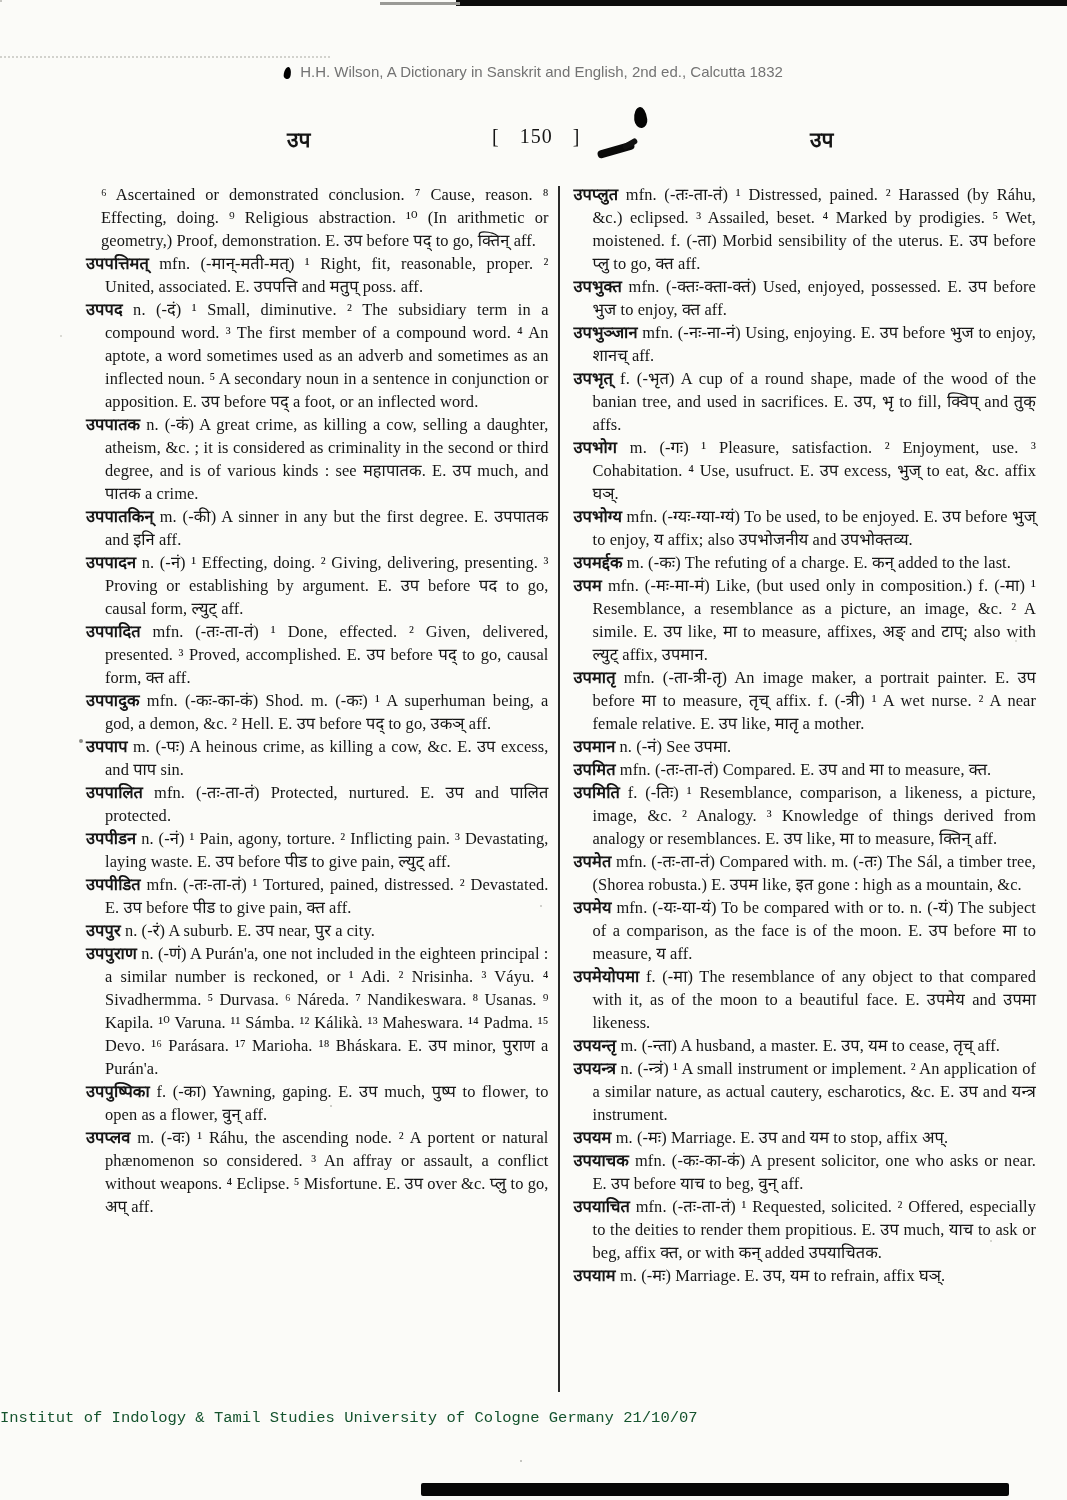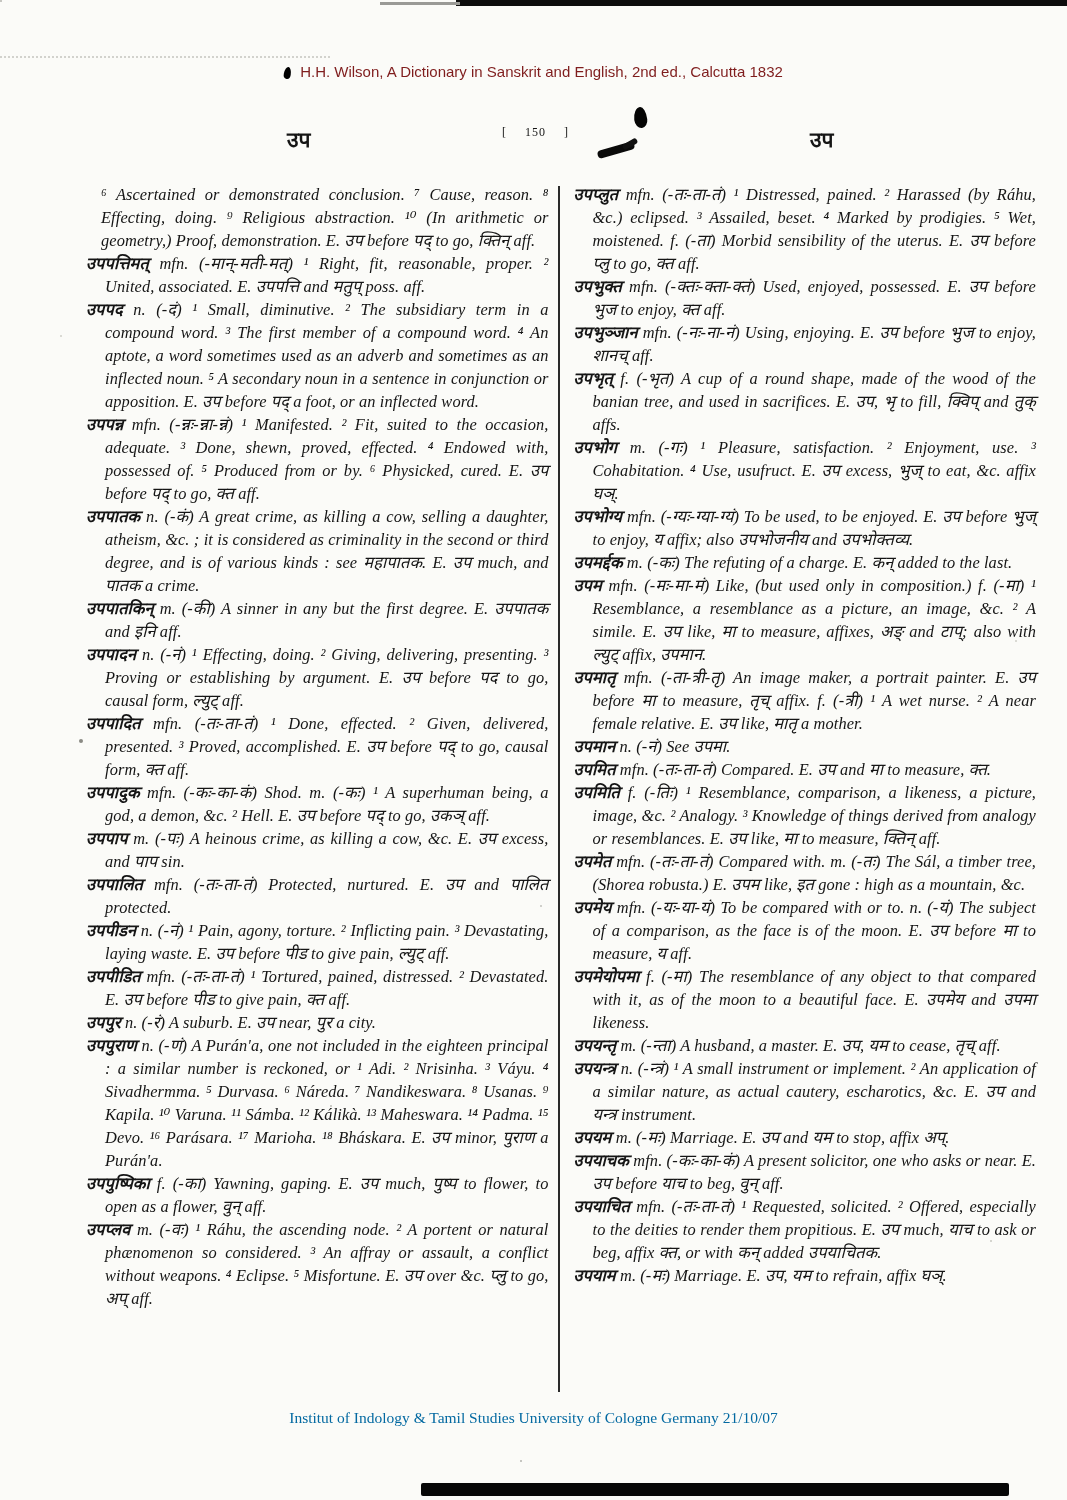--- a/index.html
+++ b/index.html
@@ -18,39 +18,39 @@
   .ink-smear { position:absolute; left:597px; top:146px; width:38px; height:8px; background:#0a0a0a;
     border-radius:4px; transform:rotate(-16deg); }
   .ink-smear2 { position:absolute; left:622px; top:141px; width:16px; height:6px; background:#111;
     border-radius:3px; transform:rotate(-30deg); }
   .speckles { position:absolute; top:0; left:0; width:2px; height:2px; background:#b5b5af; border-radius:50%;
     box-shadow: 340px 190px 0 #c8c8c2, 80px 740px 0 1px #8a8a84, 540px 905px 0 #c2c2bc,
                 1015px 640px 0 #cfcfc8, 330px 1105px 0 #bcbcb6, 990px 1240px 0 #c8c8c2,
                 60px 335px 0 #cfcfc8, 520px 1460px 0 #b5b5af; }
   
   .annotation { position:absolute; top:63px; left:0; width:100%; text-align:center;
-    font-family:"Liberation Sans", sans-serif; font-size:15px; color:#7f1d1d; }
+    font-family:"Liberation Sans", sans-serif; font-size:15px; color:#737373; }
   .pen-mark { display:inline-block; width:7px; height:12px; background:#000; margin-right:9px;
     border-radius:50% 50% 50% 50% / 62% 62% 38% 38%; transform:rotate(10deg); vertical-align:-2px; }
   
   .runhead { position:absolute; top:125px; left:0; width:100%; height:36px; font-size:21px; }
   .rh-left  { position:absolute; left:287px; font-weight:bold; }
-  .rh-center{ position:absolute; left:50%; transform:translateX(-47%); font-size:12px; word-spacing:14px; letter-spacing:1px; }
+  .rh-center{ position:absolute; left:50%; transform:translateX(-47%); font-size:20px; word-spacing:14px; letter-spacing:1px; }
   .rh-right { position:absolute; left:810px; font-weight:bold; }
   
   .columns { position:absolute; top:183px; left:86px; width:950px; display:flex; gap:25px; }
   .col { width:463px; }
   .divider { position:absolute; left:558px; top:186px; width:2px; height:1206px; background:#2a2a2a; }
   p.entry { margin:0; text-align:justify; font-size:16.4px; line-height:23px;
-    padding-left:19px; text-indent:-19px; letter-spacing:0.1px;font-style:italic; }
+    padding-left:19px; text-indent:-19px; letter-spacing:0.1px; }
   p.entry.continuation { padding-left:15px; text-indent:0; }
   .hw { font-weight:bold; }
   
-  .footer { position:absolute; top:1409px; left:0; width:100%; text-align:center;
-    font-family:Liberation Serif, serif; font-size:15.5px; color:#0369a1; }
+  .footer { position:absolute; top:1409px; left:0; width:100%; 
+    font-family:Liberation Mono, monospace; font-size:15.5px; color:#14532d; }
   .bottombar { position:absolute; top:1483px; left:421px; width:588px; height:13px;
     background:#070707; border-radius:2px; }
 </style>
 </head>
 <body>
 
 <div class="page">
 
   <div class="topbar"></div>
   <div class="topbar-fade"></div>
@@ -69,21 +69,20 @@
   <div class="ink-smear"></div>
   <div class="ink-smear2"></div>
 
   <div class="divider"></div>
 
   <div class="columns">
     <div class="col" id="col-left">
         <p class="entry continuation"><span>⁶ Ascertained or demonstrated conclusion. ⁷ Cause, reason. ⁸ Effecting, doing. ⁹ Religious abstraction. ¹⁰ (In arithmetic or geometry,) Proof, demonstration. E. उप before पद् to go, क्तिन् aff.</span></p>
         <p class="entry"><span class="hw">उपपत्तिमत्</span> <span>mfn. (-मान्-मती-मत्) ¹ Right, fit, reasonable, proper. ² United, associated. E. उपपत्ति and मतुप् poss. aff.</span></p>
         <p class="entry"><span class="hw">उपपद</span> <span>n. (-दं) ¹ Small, diminutive. ² The subsidiary term in a compound word. ³ The first member of a compound word. ⁴ An aptote, a word sometimes used as an adverb and sometimes as an inflected noun. ⁵ A secondary noun in a sentence in conjunction or apposition. E. उप before पद् a foot, or an inflected word.</span></p>
-        <p class="entry"><span class="hw">उपपन्न</span> <span>mfn. (-न्नः-न्ना-न्नं) ¹ Manifested. ² Fit, suited to the occasion, adequate. ³ Done, shewn, proved, effected. ⁴ Endowed with, possessed of. ⁵ Produced from or by. ⁶ Physicked, cured. E. उप before पद् to go, क्त aff.</span></p>
         <p class="entry"><span class="hw">उपपातक</span> <span>n. (-कं) A great crime, as killing a cow, selling a daughter, atheism, &amp;c. ; it is considered as criminality in the second or third degree, and is of various kinds : see महापातक. E. उप much, and पातक a crime.</span></p>
         <p class="entry"><span class="hw">उपपातकिन्</span> <span>m. (-की) A sinner in any but the first degree. E. उपपातक and इनि aff.</span></p>
         <p class="entry"><span class="hw">उपपादन</span> <span>n. (-नं) ¹ Effecting, doing. ² Giving, delivering, presenting. ³ Proving or establishing by argument. E. उप before पद to go, causal form, ल्युट् aff.</span></p>
         <p class="entry"><span class="hw">उपपादित</span> <span>mfn. (-तः-ता-तं) ¹ Done, effected. ² Given, delivered, presented. ³ Proved, accomplished. E. उप before पद् to go, causal form, क्त aff.</span></p>
         <p class="entry"><span class="hw">उपपादुक</span> <span>mfn. (-कः-का-कं) Shod. m. (-कः) ¹ A superhuman being, a god, a demon, &amp;c. ² Hell. E. उप before पद् to go, उकञ् aff.</span></p>
         <p class="entry"><span class="hw">उपपाप</span> <span>m. (-पः) A heinous crime, as killing a cow, &amp;c. E. उप excess, and पाप sin.</span></p>
         <p class="entry"><span class="hw">उपपालित</span> <span>mfn. (-तः-ता-तं) Protected, nurtured. E. उप and पालित protected.</span></p>
         <p class="entry"><span class="hw">उपपीडन</span> <span>n. (-नं) ¹ Pain, agony, torture. ² Inflicting pain. ³ Devastating, laying waste. E. उप before पीड to give pain, ल्युट् aff.</span></p>
         <p class="entry"><span class="hw">उपपीडित</span> <span>mfn. (-तः-ता-तं) ¹ Tortured, pained, distressed. ² Devastated. E. उप before पीड to give pain, क्त aff.</span></p>
         <p class="entry"><span class="hw">उपपुर</span> <span>n. (-रं) A suburb. E. उप near, पुर a city.</span></p>

